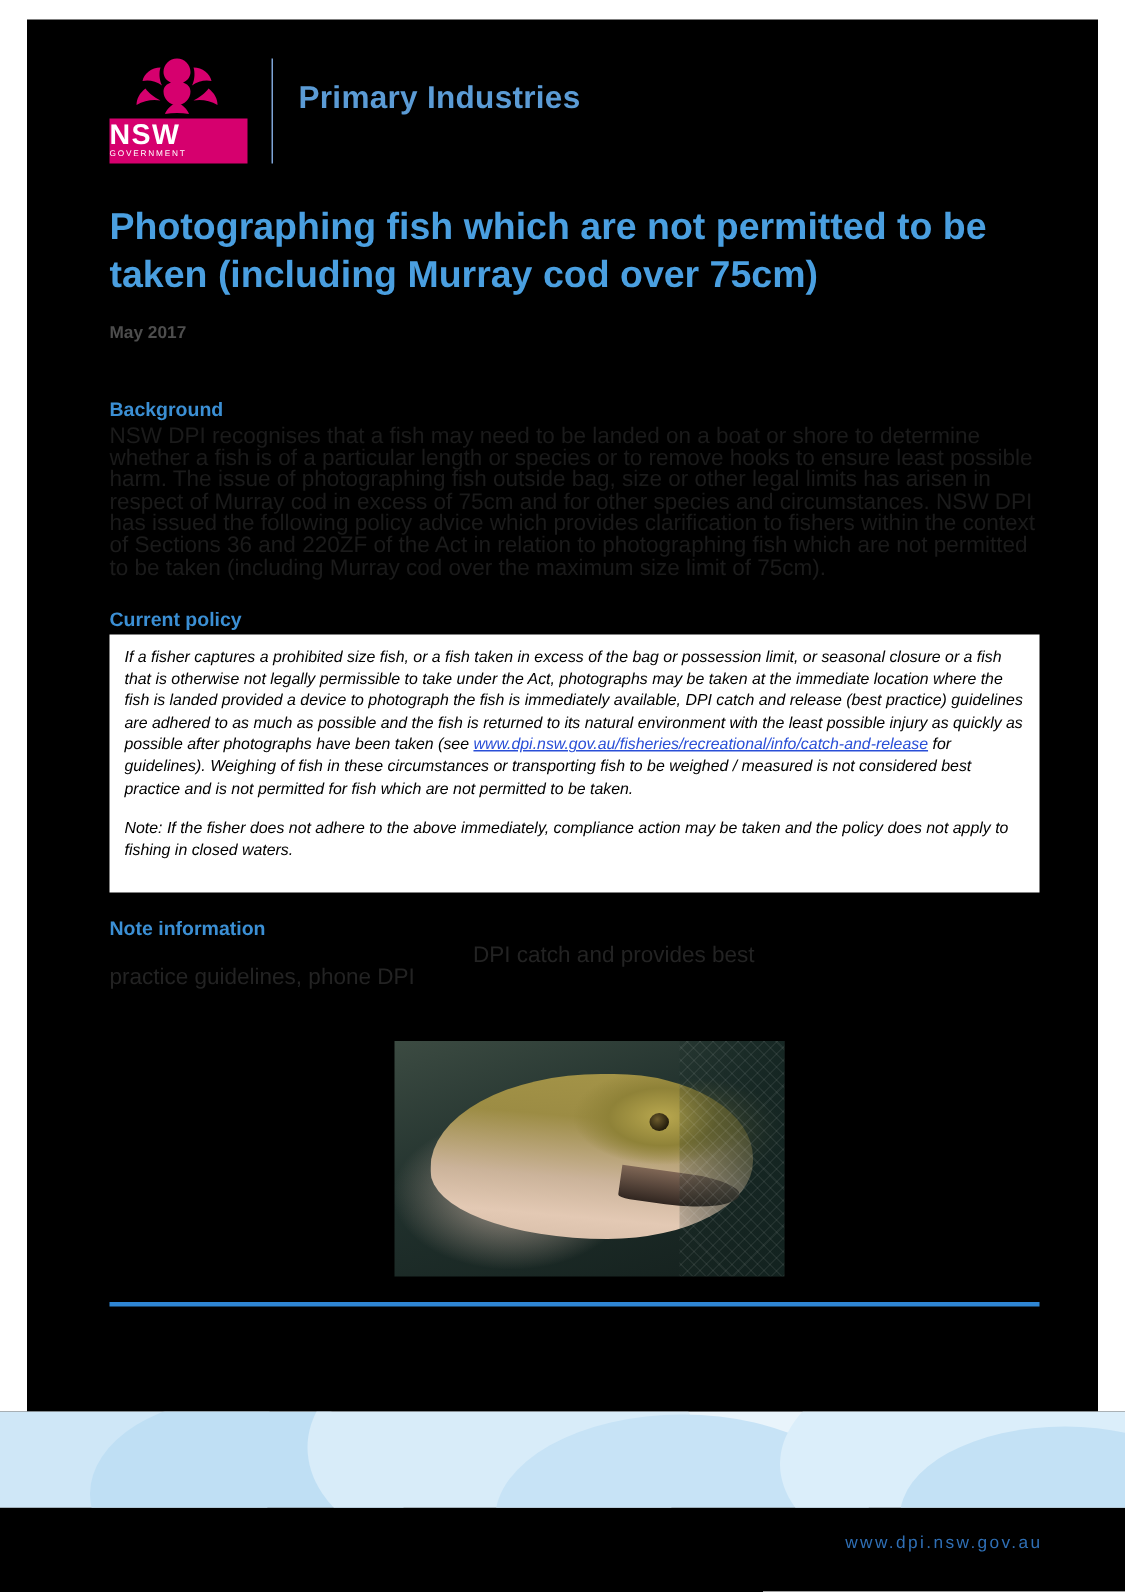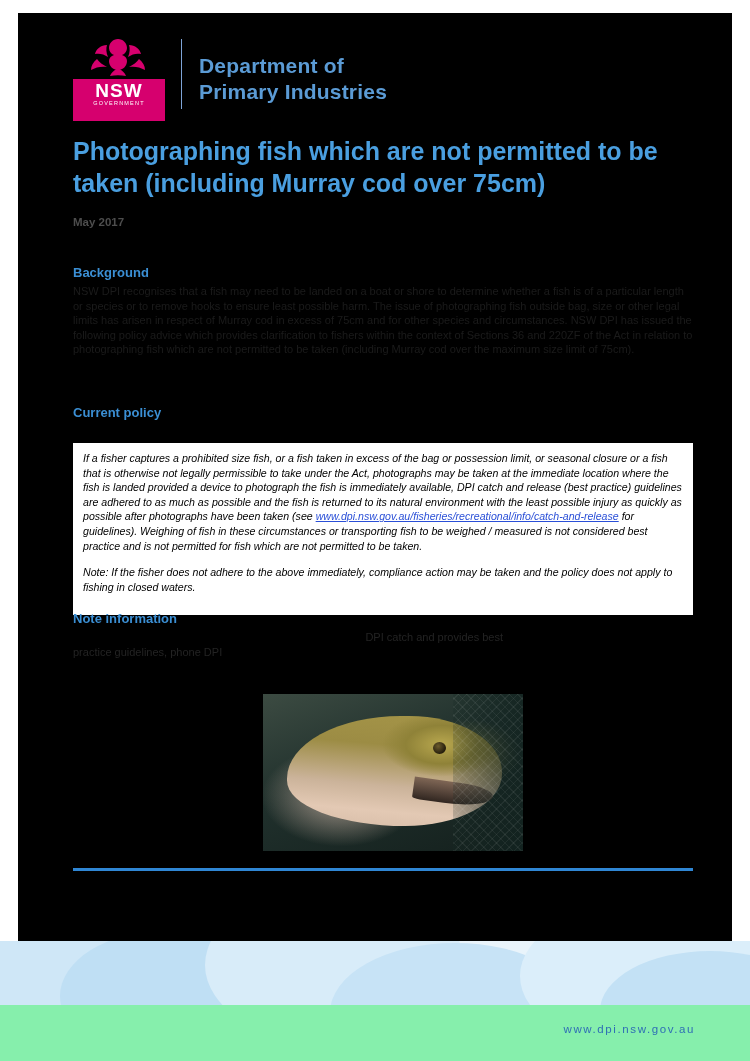--- a/index.html
+++ b/index.html
@@ -50,24 +50,23 @@
     left: 14px;
     top: 0px;
     width: 62px;
     height: 42px;
   }
   .nsw-box {
     position: absolute;
     left: 0px;
     top: 44px;
     width: 92px;
-    height: 42px;
+    height: 30px;
     background: #d6006e;
     color: #ffffff;
-    text-align: center;
   }
   .nsw-box .nsw {
     font-size: 19px;
     font-weight: bold;
     letter-spacing: 1px;
     line-height: 19px;
     padding-top: 2px;
   }
   .nsw-box .gov {
     font-size: 5.5px;
@@ -117,40 +116,39 @@
     font-size: 13px;
     font-weight: bold;
     position: absolute;
     left: 55px;
   }
   .dim-body {
     position: absolute;
     left: 55px;
     width: 620px;
     color: #1b1b1b;
-    font-size: 11px;
+    font-size: 15px;
     line-height: 14.6px;
   }
   #background-head { top: 252px; }
   #background-body { top: 271px; }
 
   #current-policy-head { top: 392px; }
 
   
   .policy-box {
     position: absolute;
     left: 55px;
     top: 410px;
     width: 620px;
     height: 172px;
     background: #ffffff;
     color: #000000;
     box-sizing: border-box;
     padding: 8px 10px 0 10px;
-    margin-top: 20px;
   }
   .policy-box p {
     margin: 0;
     font-size: 10.6px;
     line-height: 14.6px;
     font-style: italic;
   }
   .policy-box p + p { margin-top: 12px; }
   .policy-link {
     color: #2a4fd7;
@@ -231,21 +229,21 @@
     height: 3px;
     background: #2f86d4;
   }
   
   .footer {
     position: absolute;
     left: 0;
     top: 941px;
     width: 750px;
     height: 120px;
-    background: #86efac;
+    background: #000000;
     overflow: hidden;
   }
   .footer-waves {
     position: absolute;
     left: 0; top: 0;
     width: 750px;
     height: 64px;
     background: #e9f4fb;
     overflow: hidden;
   }
@@ -289,21 +287,20 @@
             <path d="M31 33 C27 35 24 38 23 41 C28 40 34 40 39 41 C38 38 35 35 31 33 Z"></path>
           </g>
         </svg>
         <div class="nsw-box">
           <div class="nsw">NSW</div>
           <div class="gov">GOVERNMENT</div>
         </div>
       </div>
       <div class="divider-vert"></div>
       <div class="dept-title">
-        <div>Department of</div>
         <div>Primary Industries</div>
       </div>
     </div>
 
     <div class="main-title">Photographing fish which are not permitted to be taken (including Murray cod over 75cm)</div>
     <div class="date">May 2017</div>
 
     <div class="section-head" id="background-head">Background</div>
     <div class="dim-body" id="background-body">NSW DPI recognises that a fish may need to be landed on a boat or shore to determine whether a fish is of a particular length or species or to remove hooks to ensure least possible harm. The issue of photographing fish outside bag, size or other legal limits has arisen in respect of Murray cod in excess of 75cm and for other species and circumstances. NSW DPI has issued the following policy advice which provides clarification to fishers within the context of Sections 36 and 220ZF of the Act in relation to photographing fish which are not permitted to be taken (including Murray cod over the maximum size limit of 75cm).</div>
 

